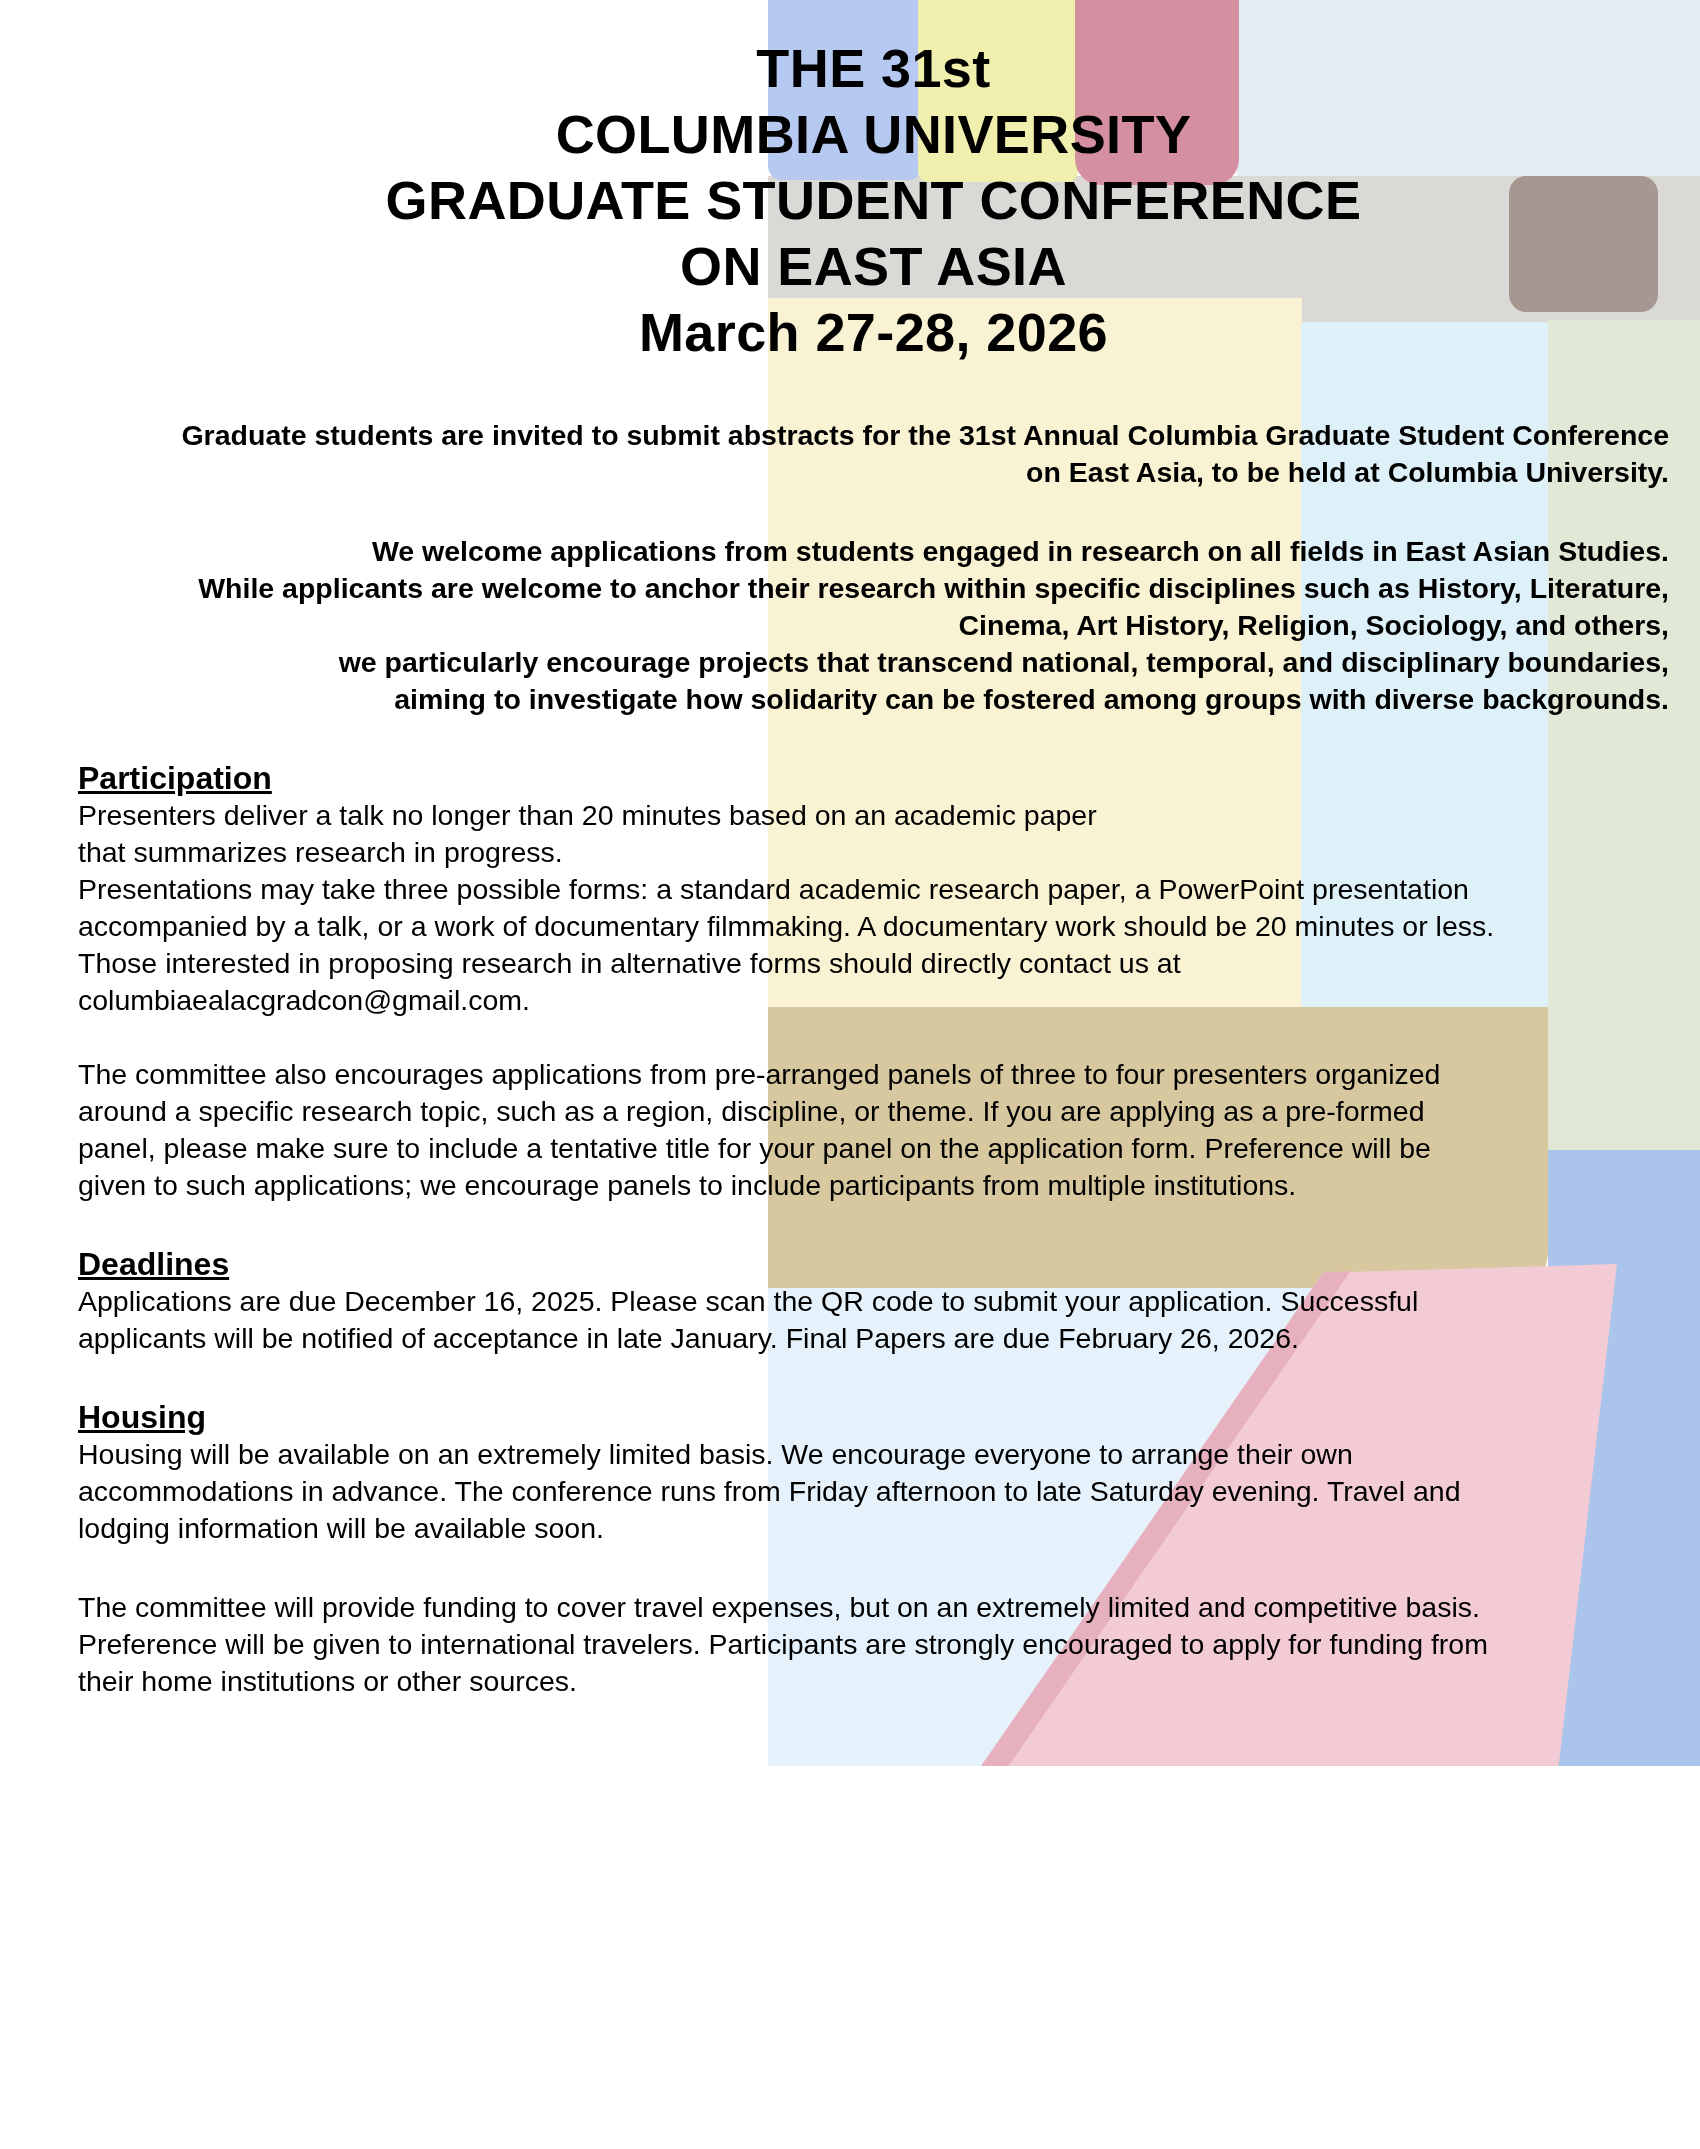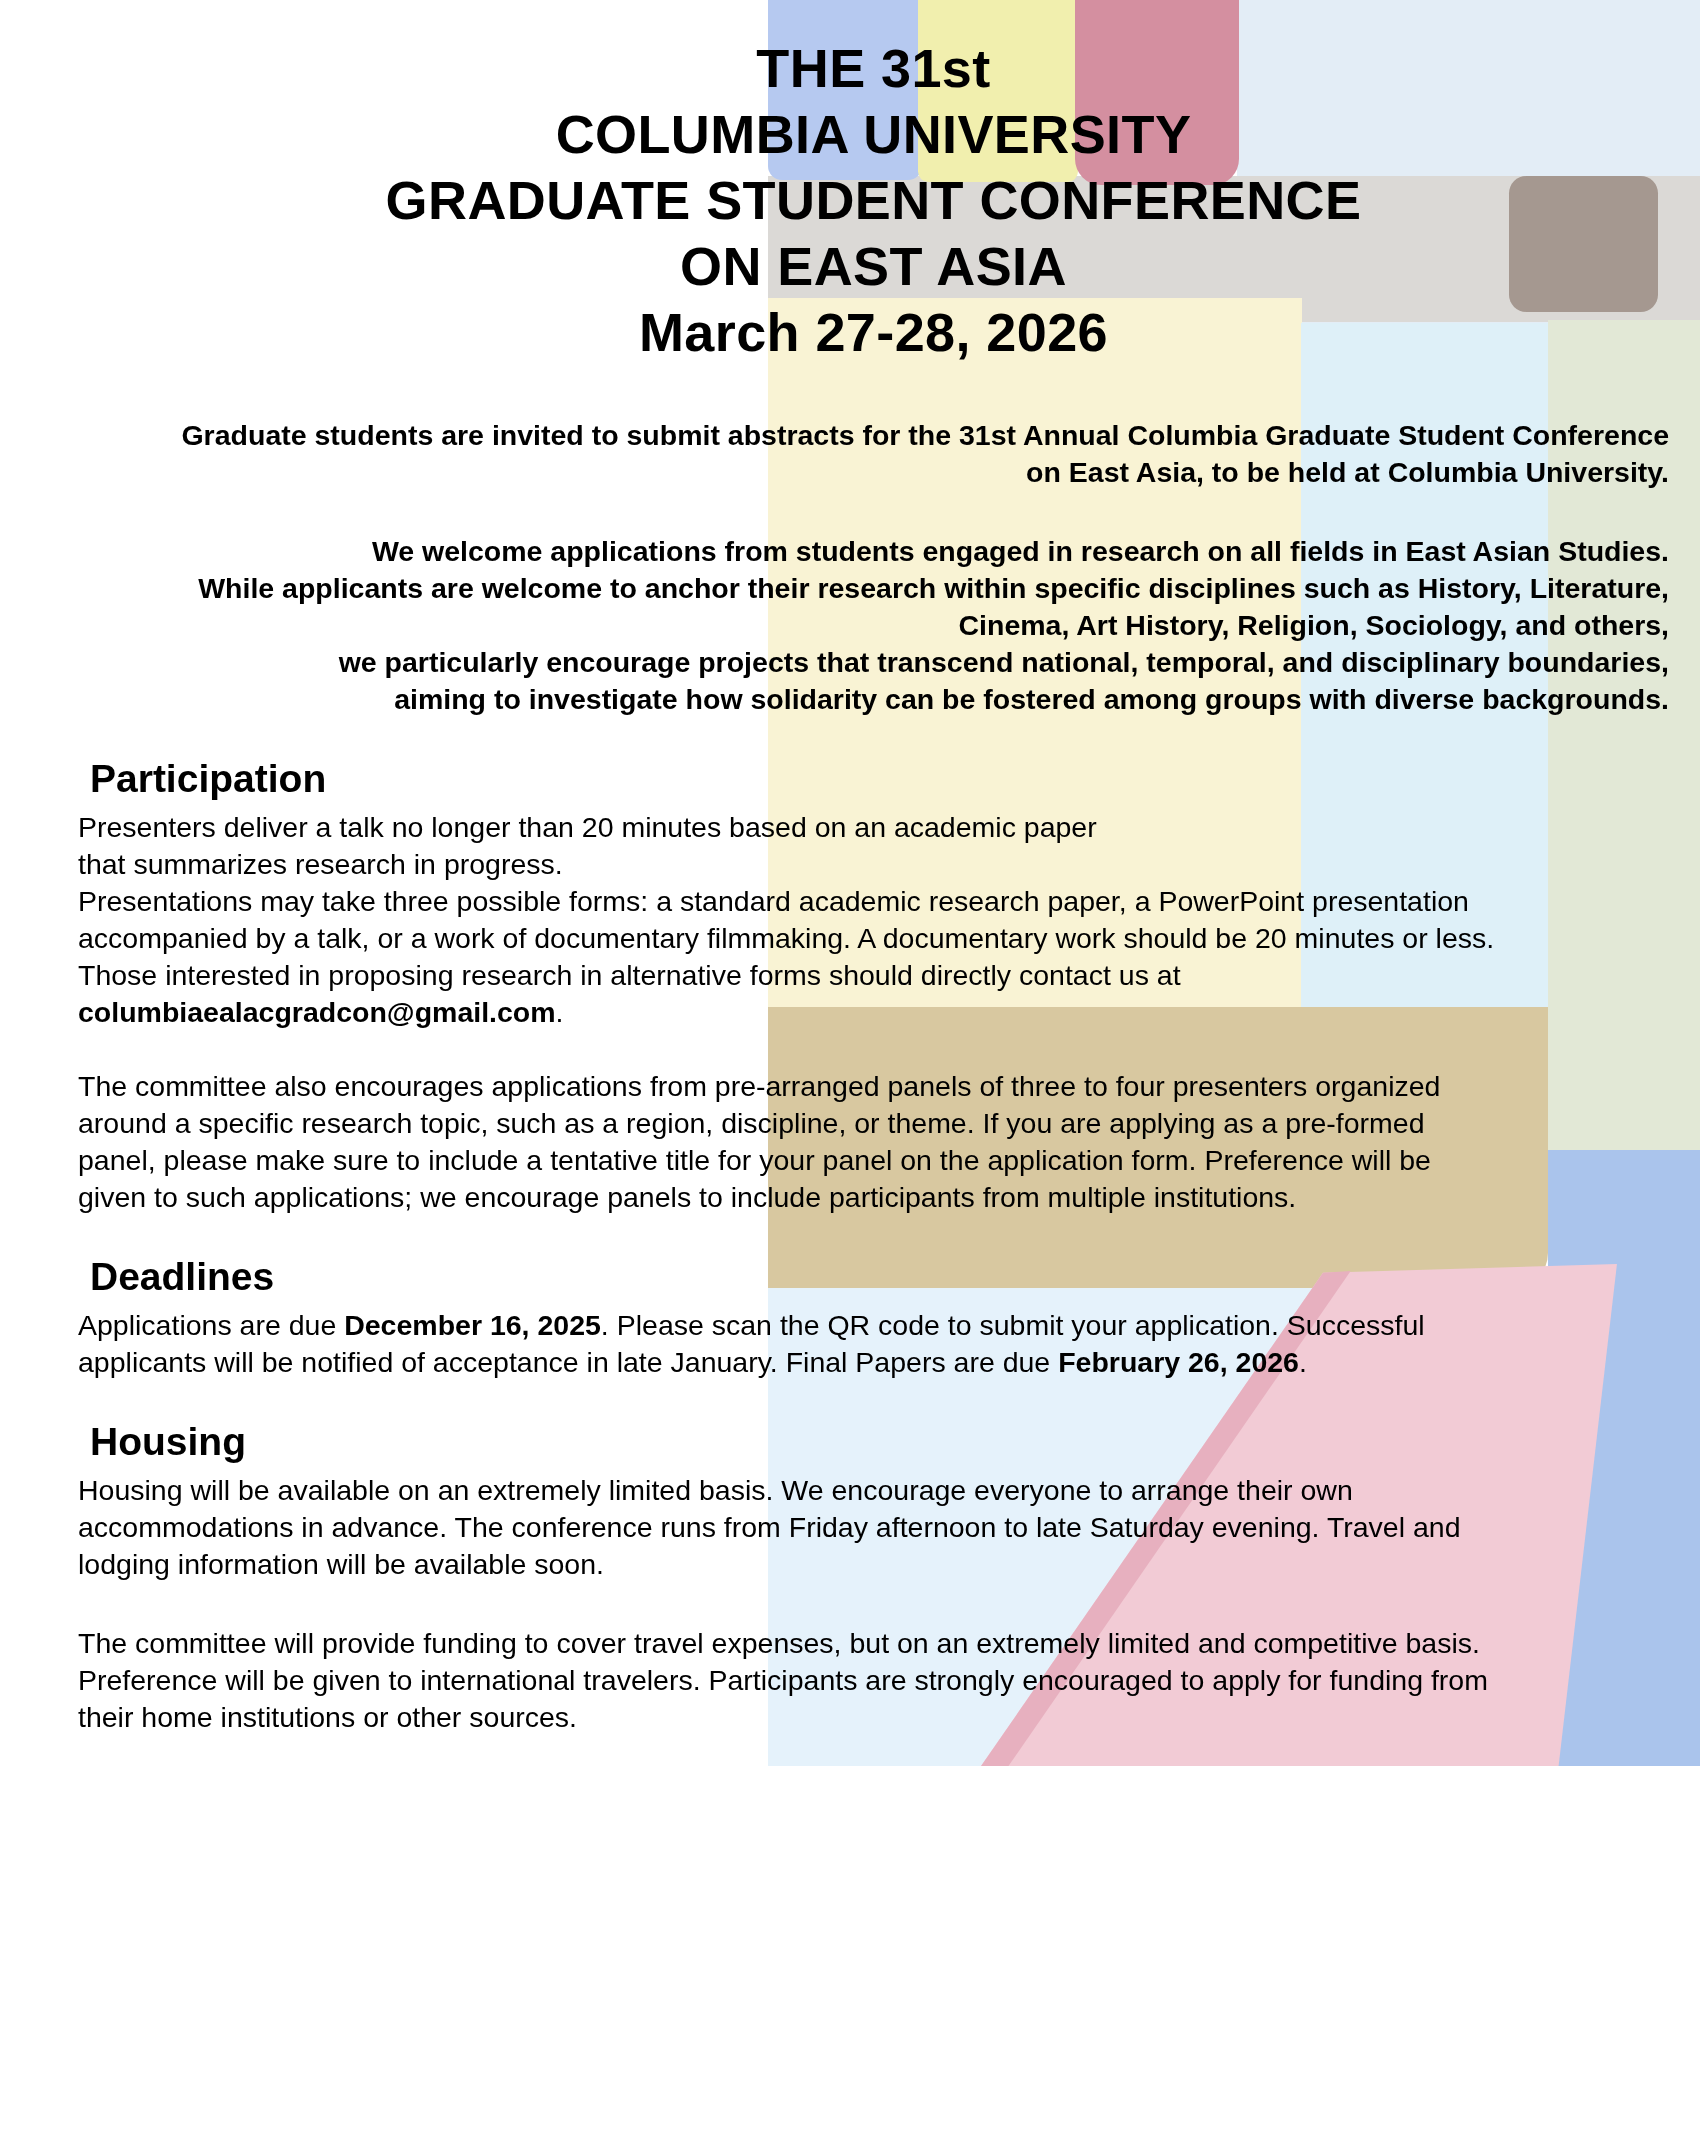--- a/index.html
+++ b/index.html
@@ -27,23 +27,23 @@
   
   .content{position:absolute;left:78px;top:0;width:1591px;}
   .title{margin-top:35px;font-size:54px;line-height:66px;font-weight:700;
          text-align:center;white-space:pre-line;letter-spacing:0.4px;}
   .para{font-size:28.5px;line-height:37px;white-space:pre-line;}
   .bold{font-weight:700;}
   .right{text-align:right;}
   .intro1{margin-top:52px;}
   .intro2{margin-top:42px;}
   .section{margin-top:42px;}
-  .sec-h{font-size:39px;line-height:37px;font-weight:700;margin:12px;}
+  .sec-h{font-size:32px;line-height:37px;font-weight:700;margin:0;text-decoration:underline;}
   .panels{margin-top:37px;}
-  .b{font-weight:700;}
+  .b{font-weight:400;}
   
   .qr{position:absolute;left:86px;top:1896px;width:248px;height:248px;
       display:grid;grid-template-columns:repeat(25,1fr);grid-template-rows:repeat(25,1fr);background:#fff;}
   .qr div{width:100%;height:100%;}
   .qr .on{background:#0a0a0a;}
   .wordmark{position:absolute;font-family:"Liberation Sans",sans-serif;color:#111;
             font-weight:400;white-space:pre-line;}
   .columbia{left:757px;top:1913px;font-size:47px;line-height:55px;letter-spacing:6px;}
   .dept{left:1212px;top:1902px;font-size:47px;line-height:54px;letter-spacing:5.2px;}
   .logo-divider{position:absolute;left:1158px;top:1901px;width:2.6px;height:220px;background:#222;}

